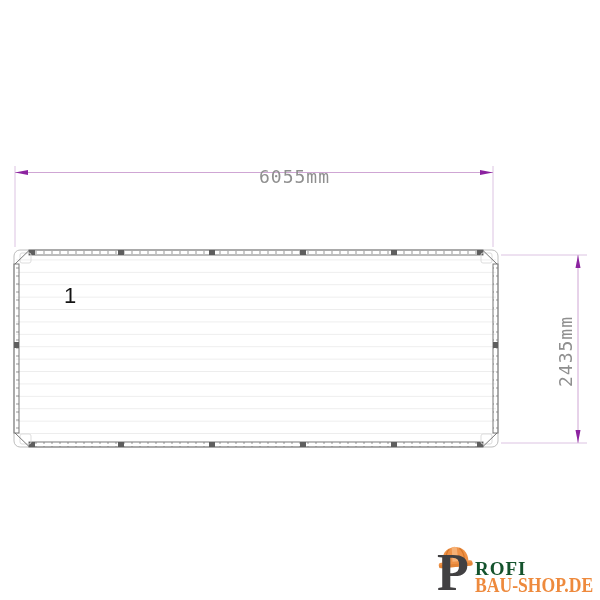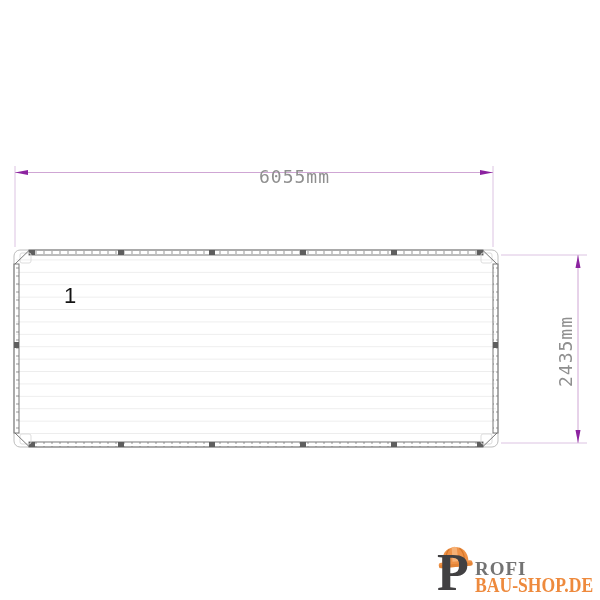--- a/index.html
+++ b/index.html
@@ -26,21 +26,21 @@
   .logo{position:absolute;left:434px;top:543px;width:162px;height:55px;}
   .logo-hat{position:absolute;left:2px;top:0px;transform:rotate(-5deg);}
   .logo-p{
     position:absolute;left:3px;top:4px;
     font-family:"Liberation Serif", serif;font-weight:bold;font-size:52px;line-height:1;
     color:#414042;
   }
   .logo-line1{
     position:absolute;left:41px;top:16px;
     font-family:"Liberation Serif", serif;font-weight:bold;font-size:19px;line-height:1;
-    color:#737373;letter-spacing:1px;white-space:nowrap;
+    color:#14532d;letter-spacing:1px;white-space:nowrap;
   }
   .logo-line2{
     position:absolute;left:41px;top:31px;
     font-family:"Liberation Serif", serif;font-weight:bold;font-size:22px;line-height:1;
     color:#ee8a3d;white-space:nowrap;
     transform:scaleX(0.80);transform-origin:left center;
   }
 </style>
 </head>
 <body>

